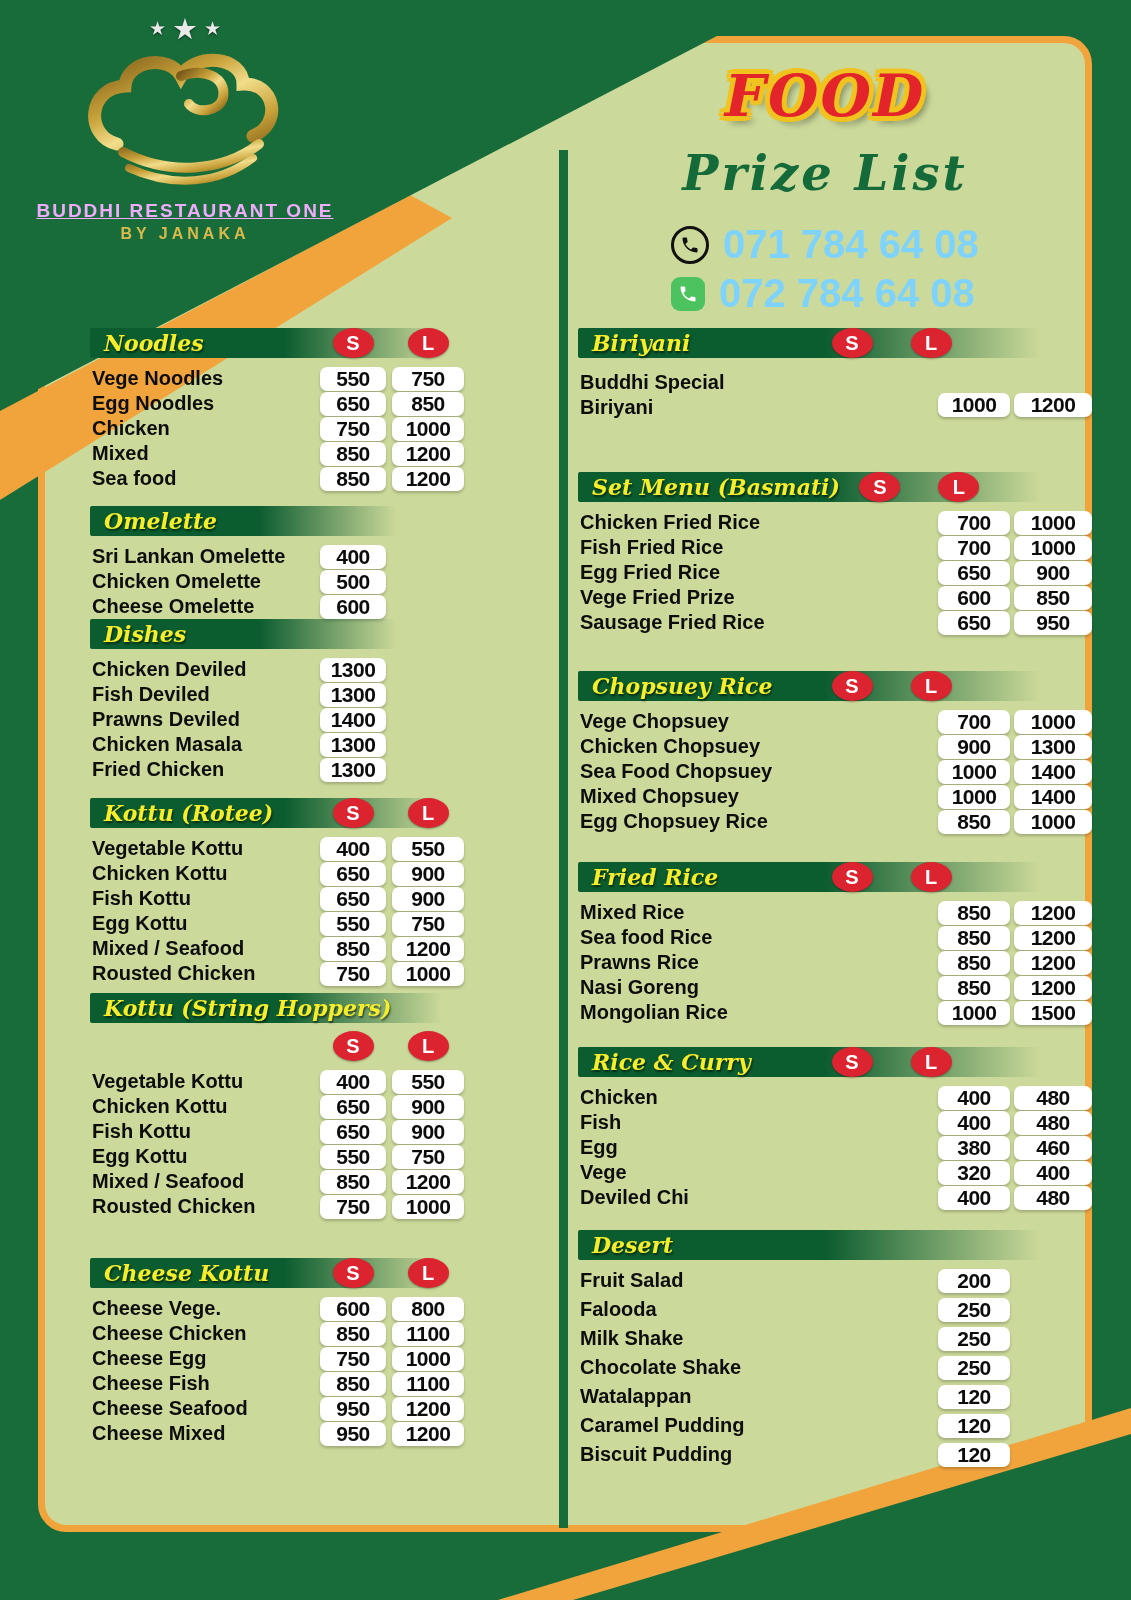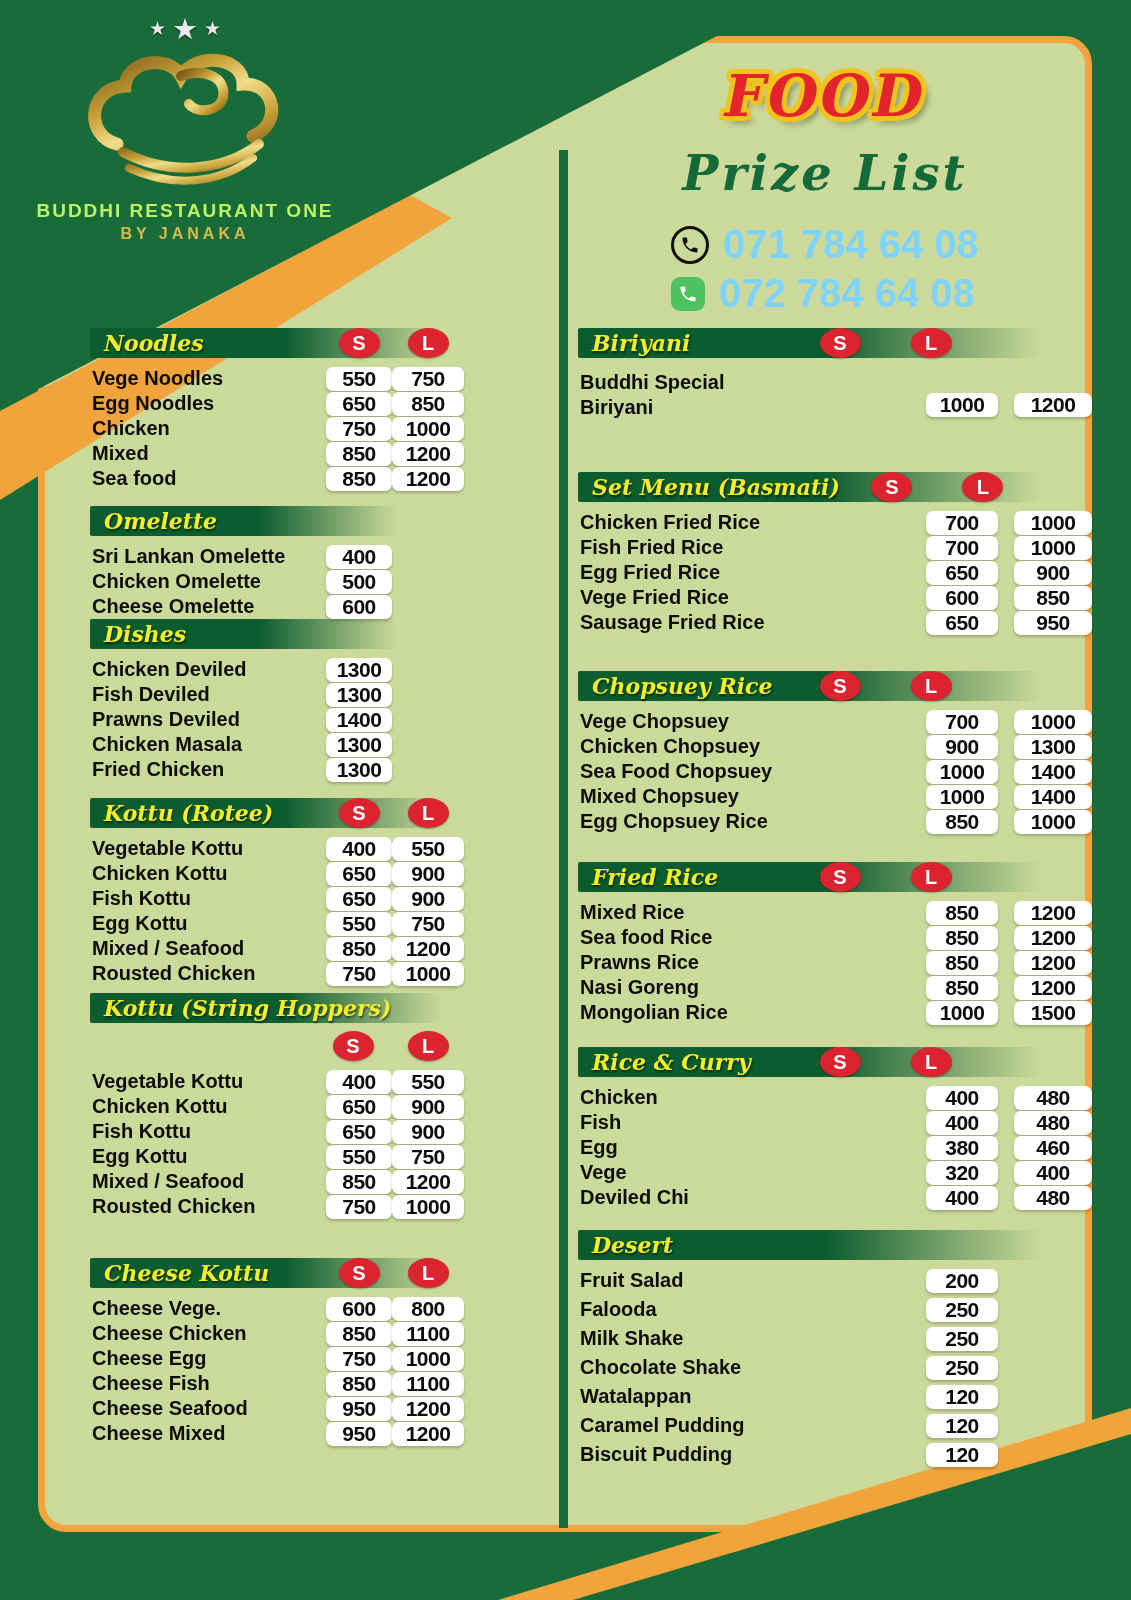--- a/index.html
+++ b/index.html
@@ -19,21 +19,21 @@
   .br-triangle{background:#186c3a;clip-path:polygon(1131px 1434px,573px 1600px,1131px 1600px);z-index:3;}
 
   .divider{position:absolute;left:559px;top:150px;width:9px;height:1378px;background:#186c3a;z-index:2;}
 
   
   .logo-block{position:absolute;left:18px;top:12px;width:334px;z-index:5;text-align:center;}
   .stars{height:34px;line-height:34px;color:#e9e9ea;text-shadow:0 1px 2px rgba(0,0,0,.6);}
   .stars .s-small{font-size:19px;vertical-align:top;}
   .stars .s-big{font-size:29px;margin:0 6px;}
   .hat{display:block;margin:0 auto;}
-  .brand-line1{color:#bef264;font-weight:bold;font-size:19px;letter-spacing:2px;margin-top:4px;}
+  .brand-line1{color:#f0abfc;font-weight:bold;font-size:19px;letter-spacing:2px;margin-top:4px;text-decoration:underline;}
   .brand-line2{color:#d9b94c;font-weight:bold;font-size:16px;letter-spacing:4px;margin-top:3px;}
 
   
   .title-block{position:absolute;left:585px;top:48px;width:480px;z-index:5;text-align:center;}
   .food-title{font-family:"DejaVu Serif", serif;font-style:italic;font-weight:bold;
       font-size:58px;line-height:96px;color:#e3242b;letter-spacing:2px;
       text-shadow:-4px -4px 0 #f0c31e,4px -4px 0 #f0c31e,-4px 4px 0 #f0c31e,4px 4px 0 #f0c31e,
                   0 -5px 0 #f0c31e,0 5px 0 #f0c31e,-5px 0 0 #f0c31e,5px 0 0 #f0c31e,6px 7px 6px rgba(0,0,0,.35);}
   .subtitle{font-family:"DejaVu Serif", serif;font-style:italic;font-weight:bold;
       font-size:48px;line-height:54px;color:#156a3a;letter-spacing:3px;margin-top:2px;}
@@ -49,22 +49,22 @@
   .col{position:absolute;top:328px;z-index:6;}
   .col-left{left:90px;width:374px;}
   .col-right{left:578px;width:514px;}
 
   .section{position:relative;}
   .bar{position:relative;height:30px;margin-bottom:8px;border-radius:2px;
        background:linear-gradient(90deg,#0b5c2f 0%,#0b5c2f 52%,rgba(11,92,47,0) 94%);}
   .bar.plain{background:linear-gradient(90deg,#0b5c2f 0%,#0b5c2f 45%,rgba(11,92,47,0) 82%);}
   .col-right .bar{background:linear-gradient(90deg,#0b5c2f 0%,#0b5c2f 48%,rgba(11,92,47,0) 90%);}
   .bar-inner{display:grid;height:100%;align-items:center;}
-  .col-left .bar-inner,.col-left .row{grid-template-columns:1fr 66px 72px;column-gap:0;}
-  .col-right .bar-inner,.col-right .row{grid-template-columns:1fr 72px 78px;column-gap:16px;}
+  .col-left .bar-inner,.col-left .row{grid-template-columns:1fr 66px 72px;column-gap:6px;}
+  .col-right .bar-inner,.col-right .row{grid-template-columns:1fr 72px 78px;column-gap:4px;}
   .col-left .bar-inner{width:374px;}
   .col-right .bar-inner{width:392px;}
   .bar-title{font-family:"DejaVu Serif", serif;font-style:italic;font-weight:bold;
       font-size:22px;color:#f6ee2a;padding-left:14px;white-space:nowrap;
       text-shadow:1px 2px 2px rgba(0,0,0,.55);}
   .badge{width:41px;height:30px;border-radius:50%;background:#dc2430;color:#fff;
       font-weight:bold;font-size:20px;line-height:30px;text-align:center;justify-self:center;
       box-shadow:0 1px 2px rgba(0,0,0,.35);}
   .sl-row{display:grid;margin:4px 0 8px 0;}
   .col-left .sl-row{grid-template-columns:1fr 66px 72px;column-gap:6px;}
@@ -384,21 +384,21 @@
           <span class="item-name">Fish Fried Rice</span>
           <span class="pill">700</span>
           <span class="pill">1000</span>
         </div>
         <div class="row">
           <span class="item-name">Egg Fried Rice</span>
           <span class="pill">650</span>
           <span class="pill">900</span>
         </div>
         <div class="row">
-          <span class="item-name">Vege Fried Rice</span>
+          <span class="item-name">Vege Fried Prize</span>
           <span class="pill">600</span>
           <span class="pill">850</span>
         </div>
         <div class="row">
           <span class="item-name">Sausage Fried Rice</span>
           <span class="pill">650</span>
           <span class="pill">950</span>
         </div>
       </div>
       <div class="section" style="margin-top: 39px;">

